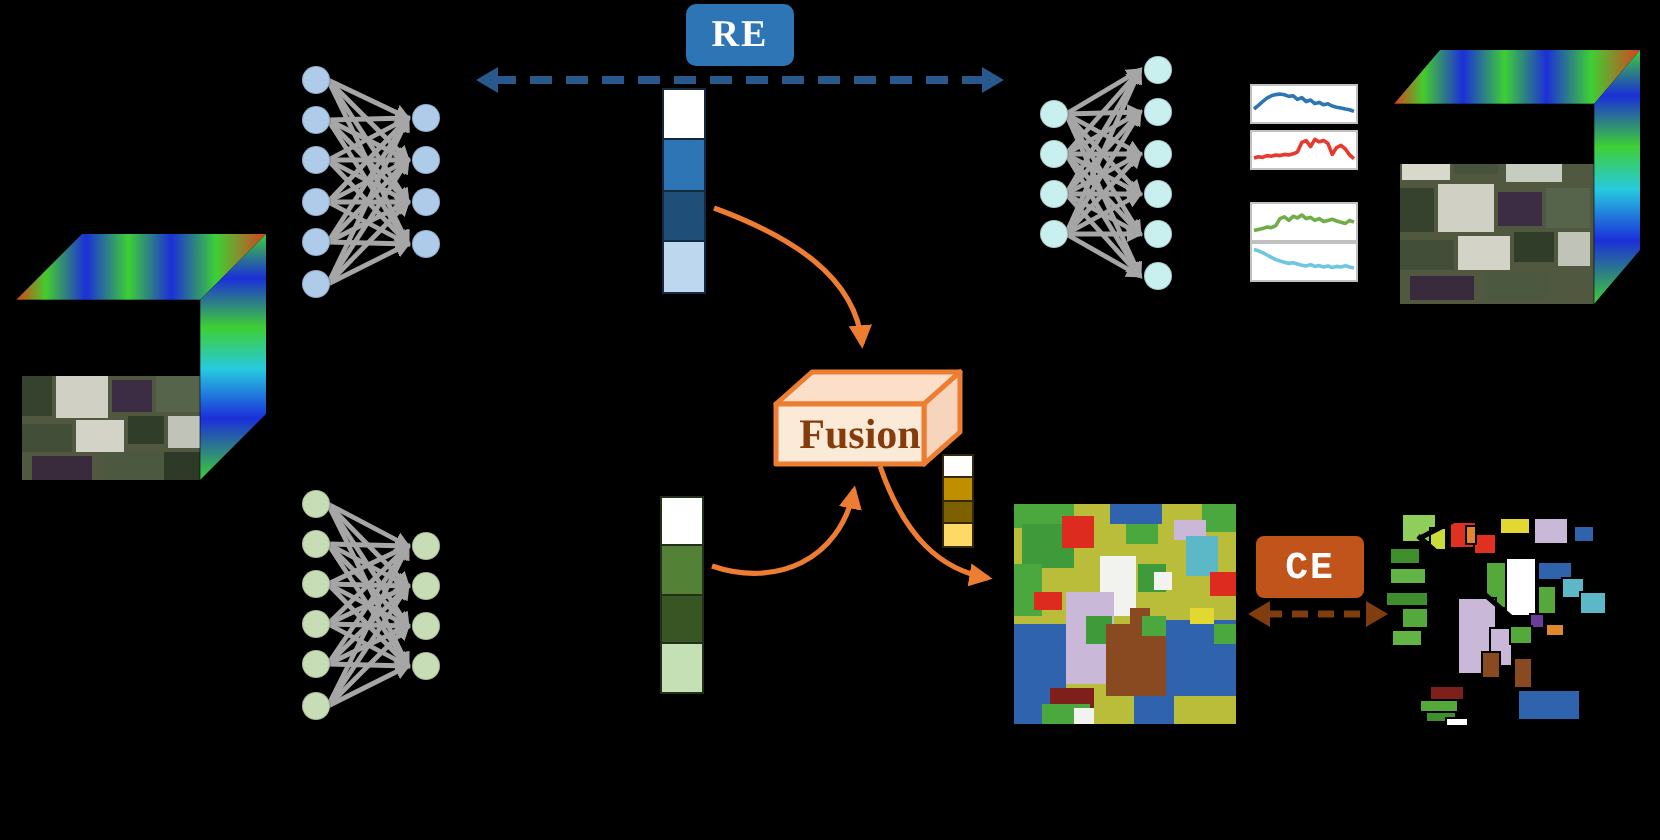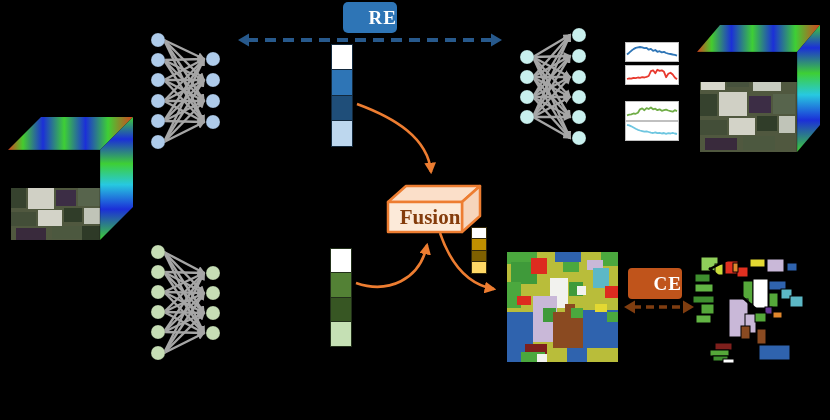--- a/index.html
+++ b/index.html
@@ -1,19 +1,19 @@
 <!DOCTYPE html>
 <html><head>
 <meta charset="utf-8">
 <style>
   html,body{margin:0;padding:0;background:#000;}
   .canvas{position:relative;width:830px;height:420px;background:#000;overflow:hidden;
           font-family:"Liberation Serif","DejaVu Serif",serif;}
   .abs{position:absolute;}
-  .badge{display:flex;align-items:center;justify-content:flex-end;border-radius:5px;
+  .badge{display:flex;align-items:center;justify-content:center;border-radius:5px;
          color:#fff;font-weight:bold;font-size:19px;letter-spacing:1px;}
   .fusion-label{display:flex;align-items:center;justify-content:center;
                 font-weight:bold;font-size:21px;}
   .vec{display:flex;flex-direction:column;}
   .vec .sq{box-sizing:border-box;}
   svg{display:block;}
   
   #input-cube{left:5px;top:112px;}
   #encoder-top{left:145px;top:28px;}
   #encoder-bottom{left:145px;top:240px;}
@@ -22,21 +22,21 @@
   #re-badge{left:343px;top:2px;width:54px;height:31px;}
   #blue-vector{left:331px;top:45px;}
   #green-vector{left:330px;top:249px;}
   #gold-vector{left:471px;top:228px;}
   #fusion-box{left:380px;top:180px;}
   #fusion-label{left:388px;top:202px;width:84px;height:30px;}
   #orange-arrows{left:340px;top:95px;}
   #spectra{left:625px;top:42px;}
   #output-cube{left:694px;top:22px;}
   #class-map{left:507px;top:252px;}
-  #ce-badge{left:628px;top:268px;width:54px;height:31px;border-radius:4px;}
+  #ce-badge{left:628px;top:268px;width:54px;height:31px;border-radius:4px;font-family:Liberation Mono, monospace;}
   #ce-arrow{left:622px;top:298px;}
   #gt-map{left:693px;top:252px;}
 </style>
 </head>
 <body>
 
 <div class="canvas">
 
   <div id="input-cube" class="abs">
       <svg width="132" height="132" viewBox="0 0 132 132">

